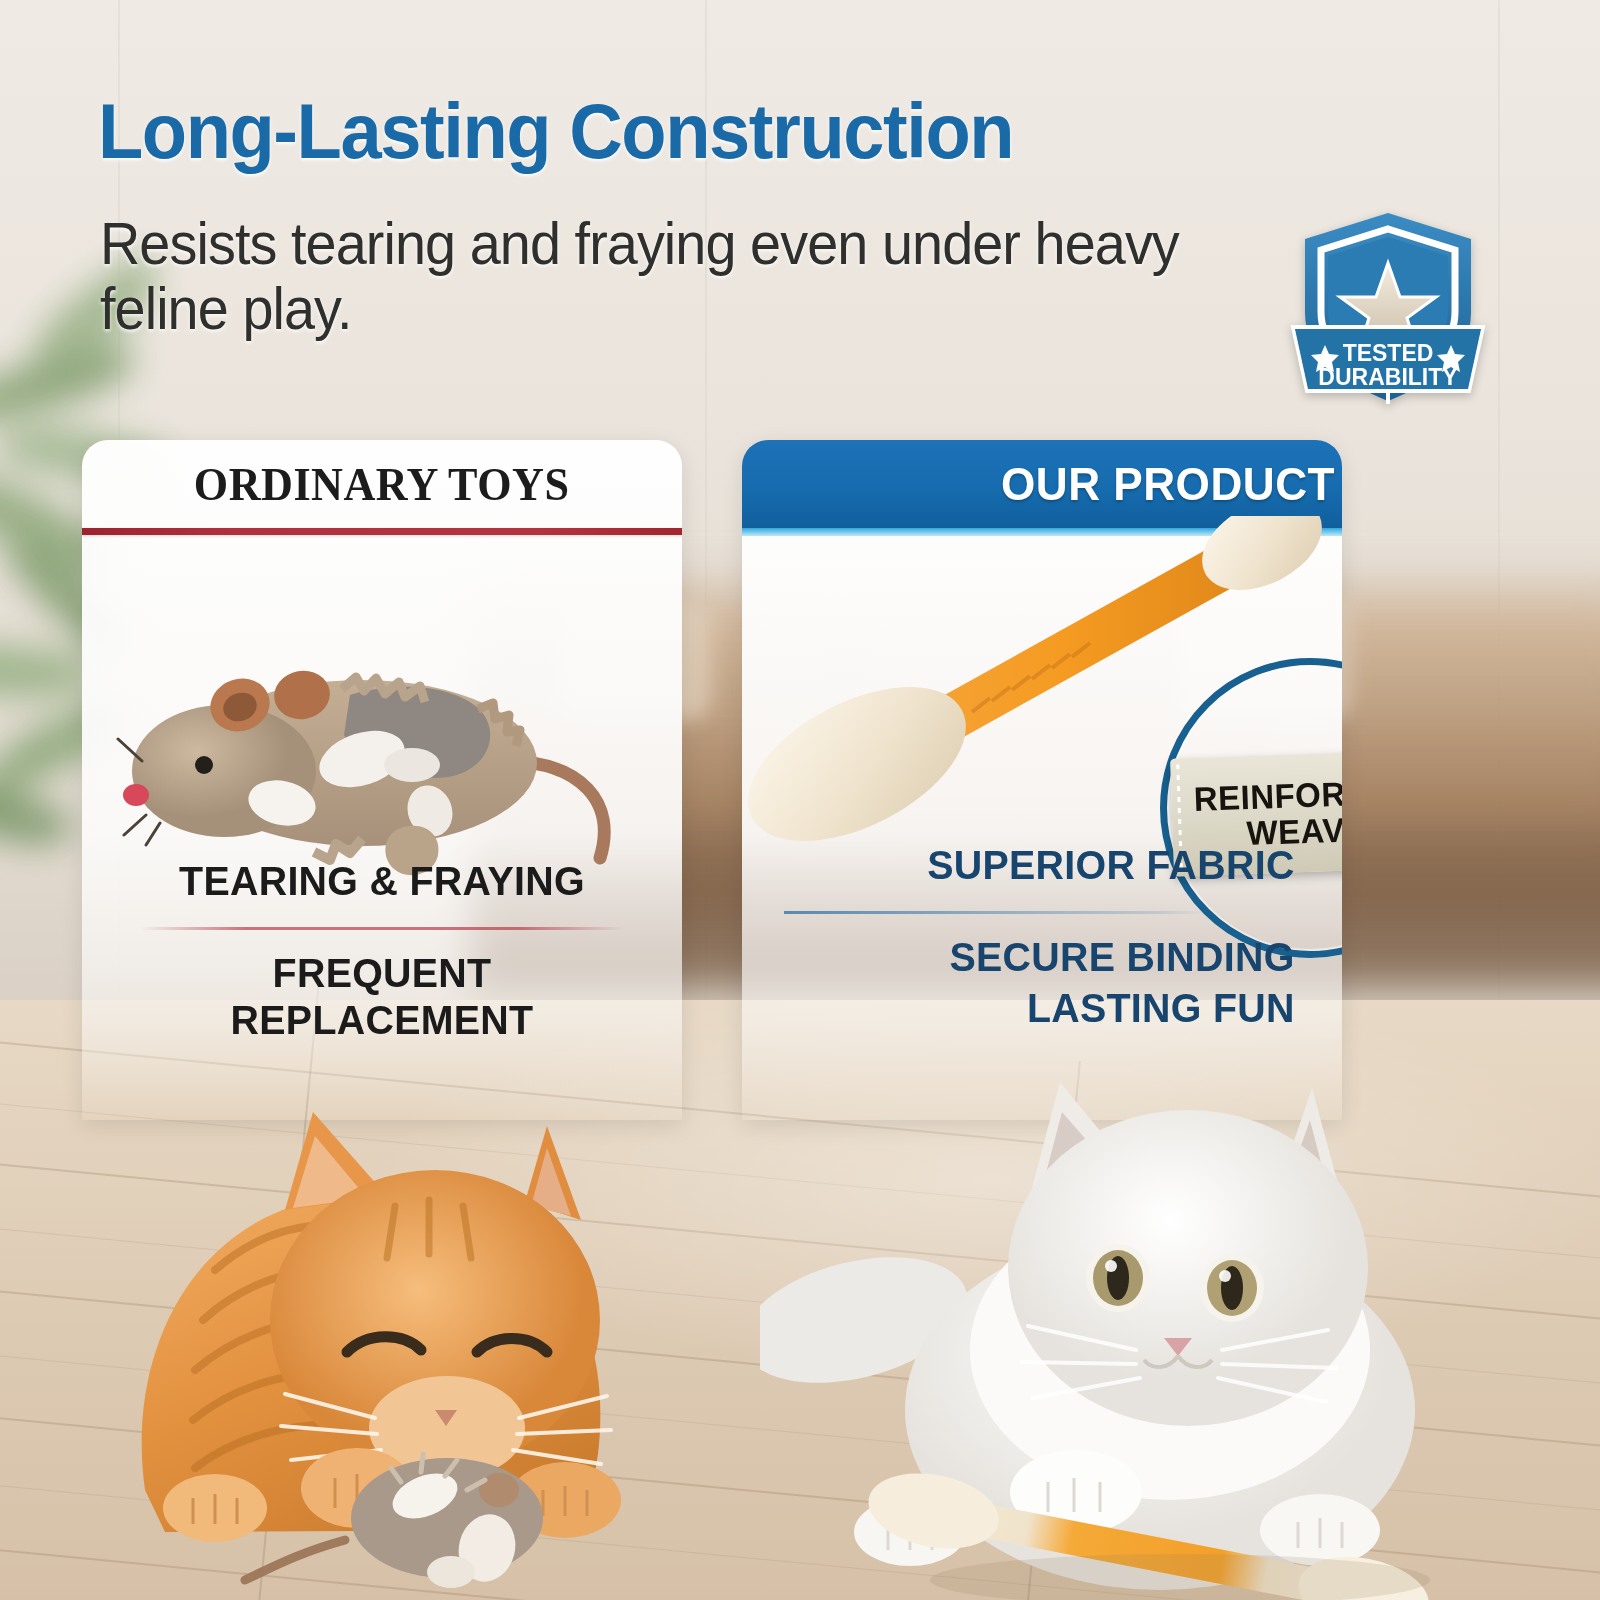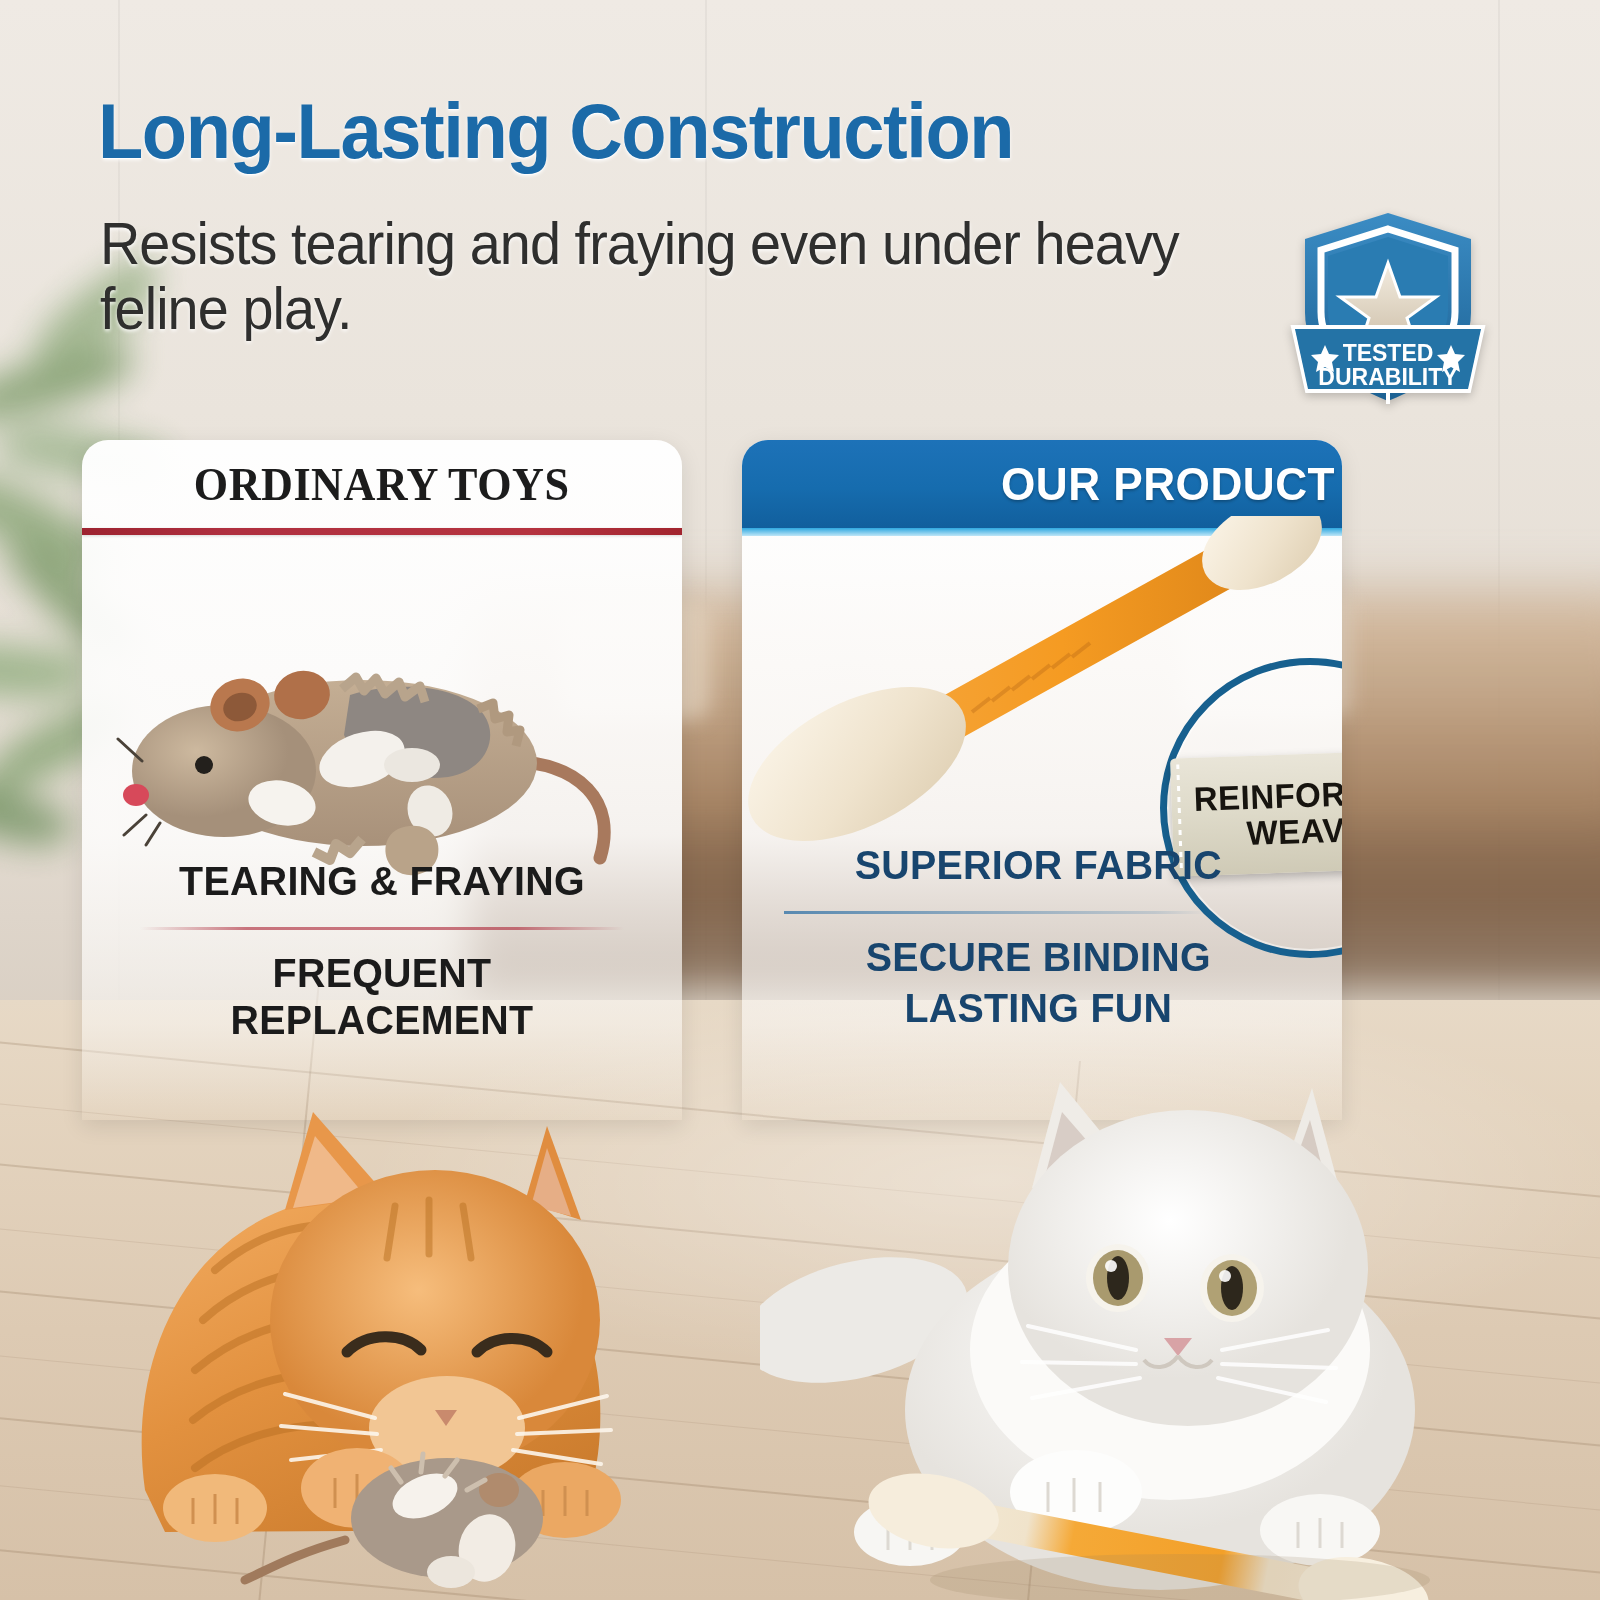--- a/index.html
+++ b/index.html
@@ -157,21 +157,21 @@
   .feat-row{ font-weight:bold; }
 
   .left .feat{ top:418px; text-align:center; }
   .left .feat-row{ font-size:41px; color:#1b1b1b; letter-spacing:.3px;
     transform:scaleX(.96); }
   .left .feat-row.r2{ font-size:41px; }
   .divider-red{ height:3px; margin:22px 32px 20px 32px;
     background:linear-gradient(90deg,rgba(176,48,64,0),rgba(176,48,64,.65) 22%,
                rgba(176,48,64,.65) 78%,rgba(176,48,64,0)); }
 
-  .right .feat{ top:400px; text-align:center; padding-left:40px; }
+  .right .feat{ top:400px; text-align:right; padding-left:40px; }
   .right .feat-row{ font-size:41px; color:#18456e; letter-spacing:.3px;
     transform:scaleX(.96); transform-origin:left center; line-height:1.24; }
   .divider-blue{ height:3px; margin:20px 110px 18px 2px;
     background:linear-gradient(90deg,rgba(42,110,165,.75),rgba(42,110,165,.18) 88%,rgba(42,110,165,0)); }
 
   
   .photo{ position:absolute; overflow:hidden; }
   .photo-left{ left:95px; top:1020px; width:640px; height:580px; }
   .photo-right{ left:760px; top:1020px; width:790px; height:580px; }
 </style>

